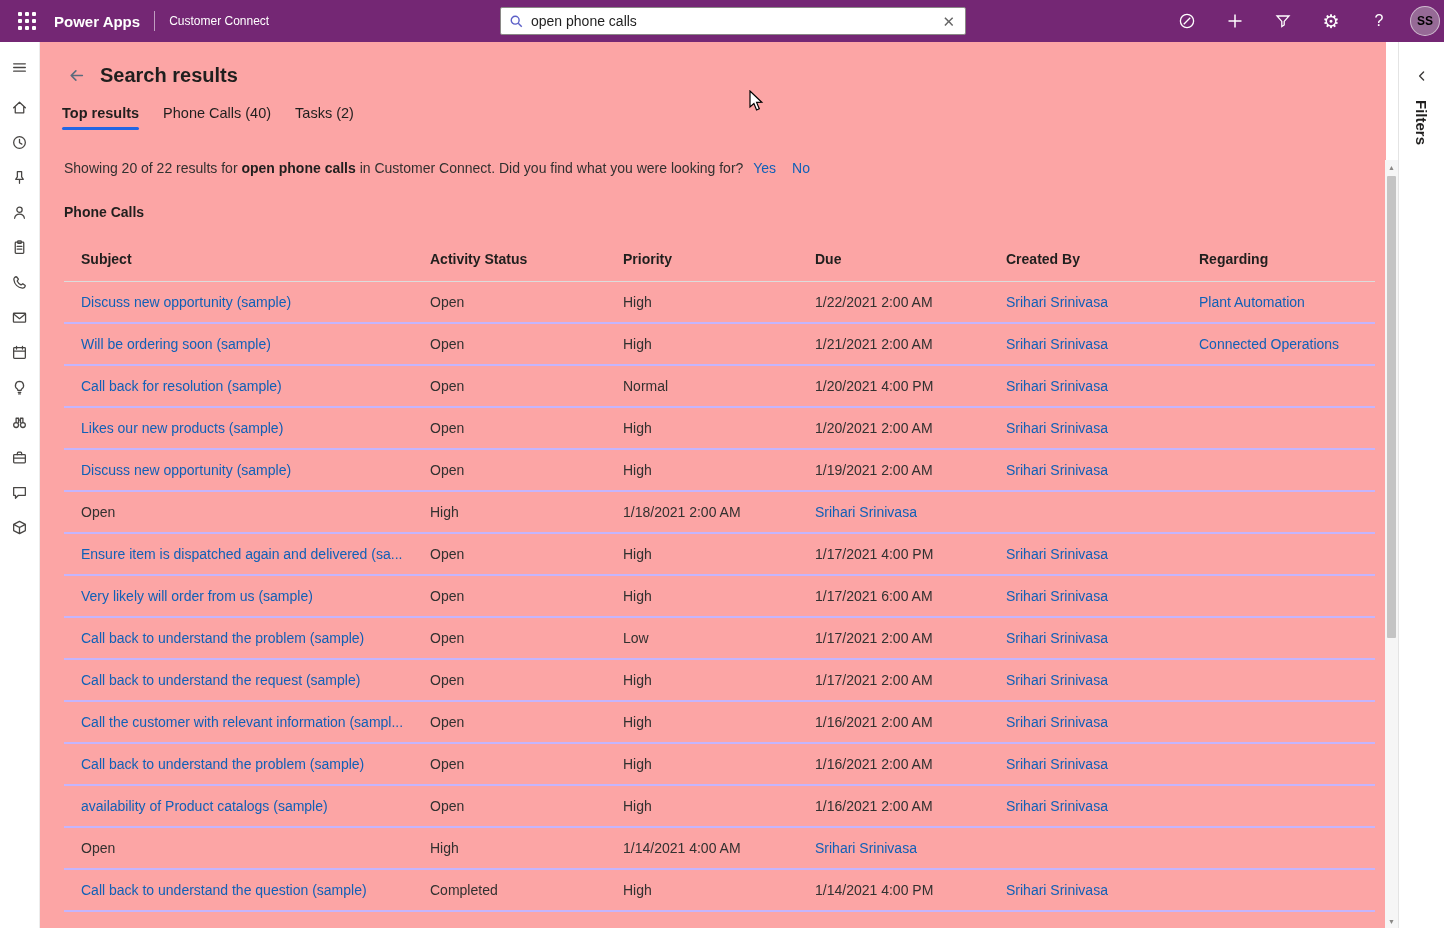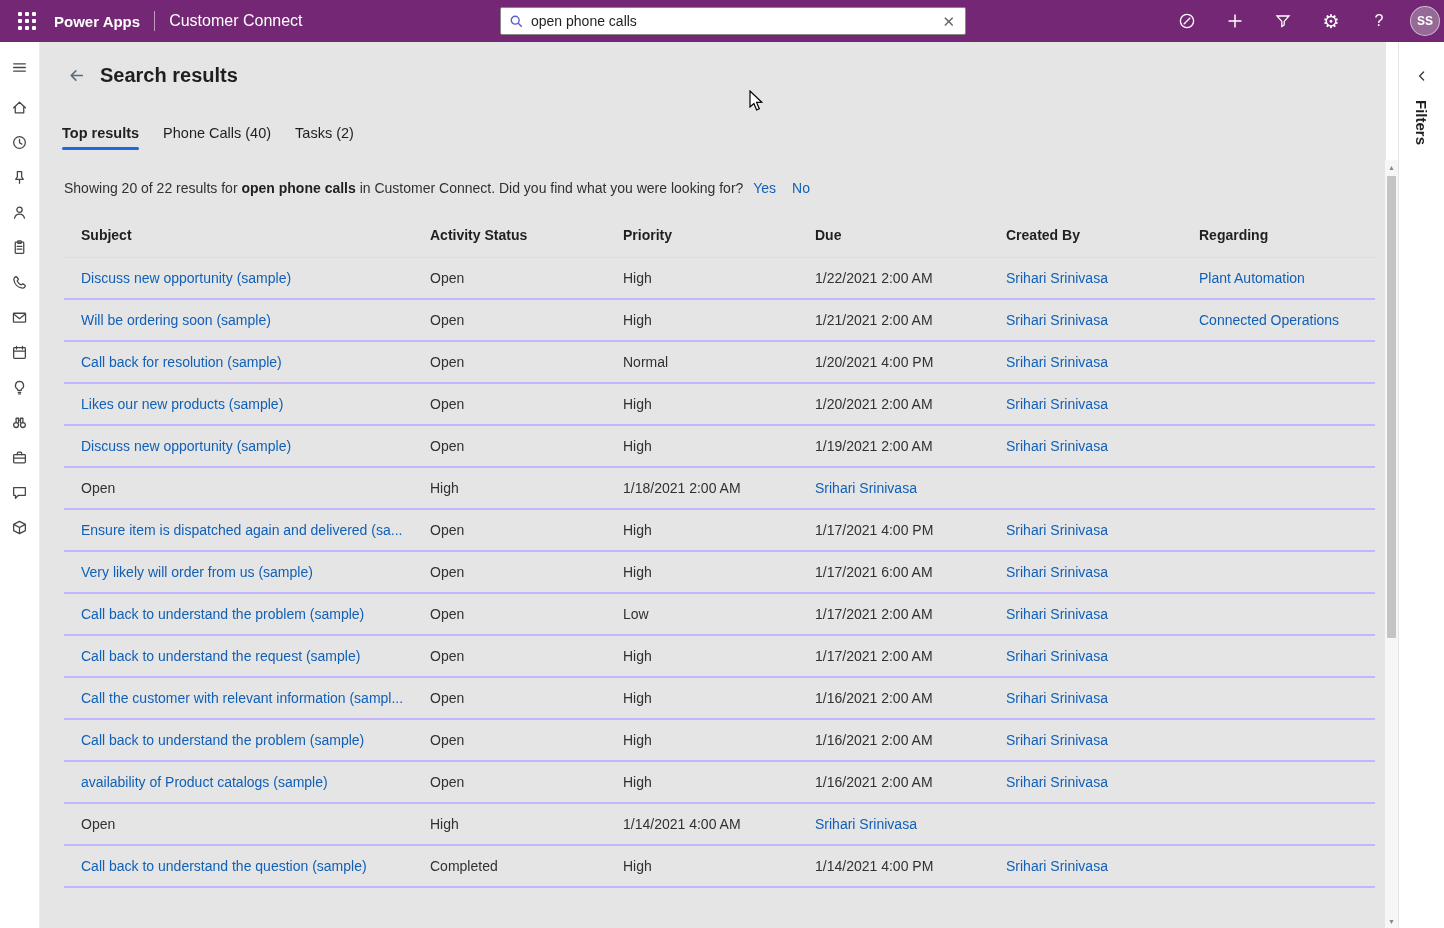--- a/index.html
+++ b/index.html
@@ -18,47 +18,47 @@
 
   
   .topbar{position:absolute;top:0;left:0;width:1444px;height:42px;background:var(--header-bg);
     display:flex;align-items:center;color:#fff;z-index:5;}
   .topbar-left{display:flex;align-items:center;padding-left:10px;}
   .waffle{width:34px;height:34px;display:flex;align-items:center;justify-content:center;}
   .waffle-grid{display:grid;grid-template-columns:repeat(3,4px);grid-template-rows:repeat(3,4px);gap:3px;}
   .waffle-grid span{width:4px;height:4px;background:#fff;border-radius:1px;}
   .brand{font-size:15px;font-weight:700;margin-left:10px;color:#fff;}
   .hdr-divider{width:1px;height:20px;background:rgba(255,255,255,.55);margin:0 14px;}
-  .env{font-size:16px;color:#fff;}
+  .env{font-size:12px;color:#fff;}
   .searchbox{position:absolute;left:500px;top:7px;width:466px;height:28px;background:#fff;
     border:1px solid #8a8886;border-radius:2px;display:flex;align-items:center;padding:0 8px;}
   .searchbox input{flex:1;border:none;outline:none;font-size:14px;color:#1f1f1f;margin-left:7px;
     font-family:inherit;background:transparent;}
   .clear-btn{font-size:15px;color:#666;line-height:1;padding:2px 2px;}
   .topbar-right{position:absolute;right:4px;top:0;height:42px;display:flex;align-items:center;gap:14px;}
   .tb-icon{width:34px;height:34px;display:flex;align-items:center;justify-content:center;color:#fff;}
   .gear-glyph{font-size:19px;line-height:1;}
   .help-glyph{font-size:16px;}
   .avatar{width:30px;height:30px;border-radius:50%;background:#966a96;border:1px solid rgba(255,255,255,.55);
-    color:#ffffff;font-size:12px;font-weight:700;display:flex;align-items:center;justify-content:center;}
+    color:#000000;font-size:12px;font-weight:700;display:flex;align-items:center;justify-content:center;}
 
   
   .sidenav{position:absolute;left:0;top:42px;width:40px;bottom:0;background:#fff;
     border-right:1px solid #ececec;display:flex;flex-direction:column;align-items:center;padding-top:6px;}
   .nav-btn{width:40px;height:35px;display:flex;align-items:center;justify-content:center;color:#484644;}
   .nav-btn.nav-menu{height:38px;margin-bottom:4px;}
   .nav-btn svg{display:block;}
 
   
-  .main{position:absolute;left:40px;top:42px;width:1346px;bottom:0;background:#e5e5e5;overflow:hidden;}
+  .main{position:absolute;left:40px;top:42px;width:1346px;bottom:0;background:#fca5a5;overflow:hidden;}
   .page-header{display:flex;align-items:center;gap:14px;padding:22px 0 0 26px;}
   .back-btn{display:flex;align-items:center;justify-content:center;width:20px;height:20px;color:#5a6b7d;}
   .page-title{font-size:20px;font-weight:600;color:var(--text);}
 
-  .tabs{display:flex;gap:24px;padding-left:22px;margin-top:38px;}
+  .tabs{display:flex;gap:24px;padding-left:22px;margin-top:18px;}
   .tab{font-size:14.5px;color:var(--text);padding-bottom:9px;position:relative;}
   .tab.active{font-weight:700;}
   .tab.active::after{content:"";position:absolute;left:0;right:0;bottom:0;height:3px;
     background:var(--accent);border-radius:2px;}
 
   .summary{margin-top:30px;padding-left:24px;font-size:14px;color:var(--text2);}
   .summary b{color:var(--text);}
   .inline-link{color:var(--link);text-decoration:none;cursor:pointer;}
   .yes-link{margin-left:6px;}
   .no-link{margin-left:16px;}
@@ -247,20 +247,21 @@
   <nav class="tabs">
     <div class="tab active">Top results</div>
     <div class="tab">Phone Calls (40)</div>
     <div class="tab">Tasks (2)</div>
   </nav>
 
   <div class="summary">
     <span>Showing 20 of 22 results for </span><b>open phone calls</b><span> in Customer Connect. Did you find what you were looking for? </span><a class="inline-link yes-link">Yes</a><a class="inline-link no-link">No</a>
   </div>
 
+  <div class="section-title">Phone Calls</div>
 
   <div class="table">
     <div class="thead">
       <div class="hcell">Subject</div>
       <div class="hcell">Activity Status</div>
       <div class="hcell">Priority</div>
       <div class="hcell">Due</div>
       <div class="hcell">Created By</div>
       <div class="hcell">Regarding</div>
     </div>

